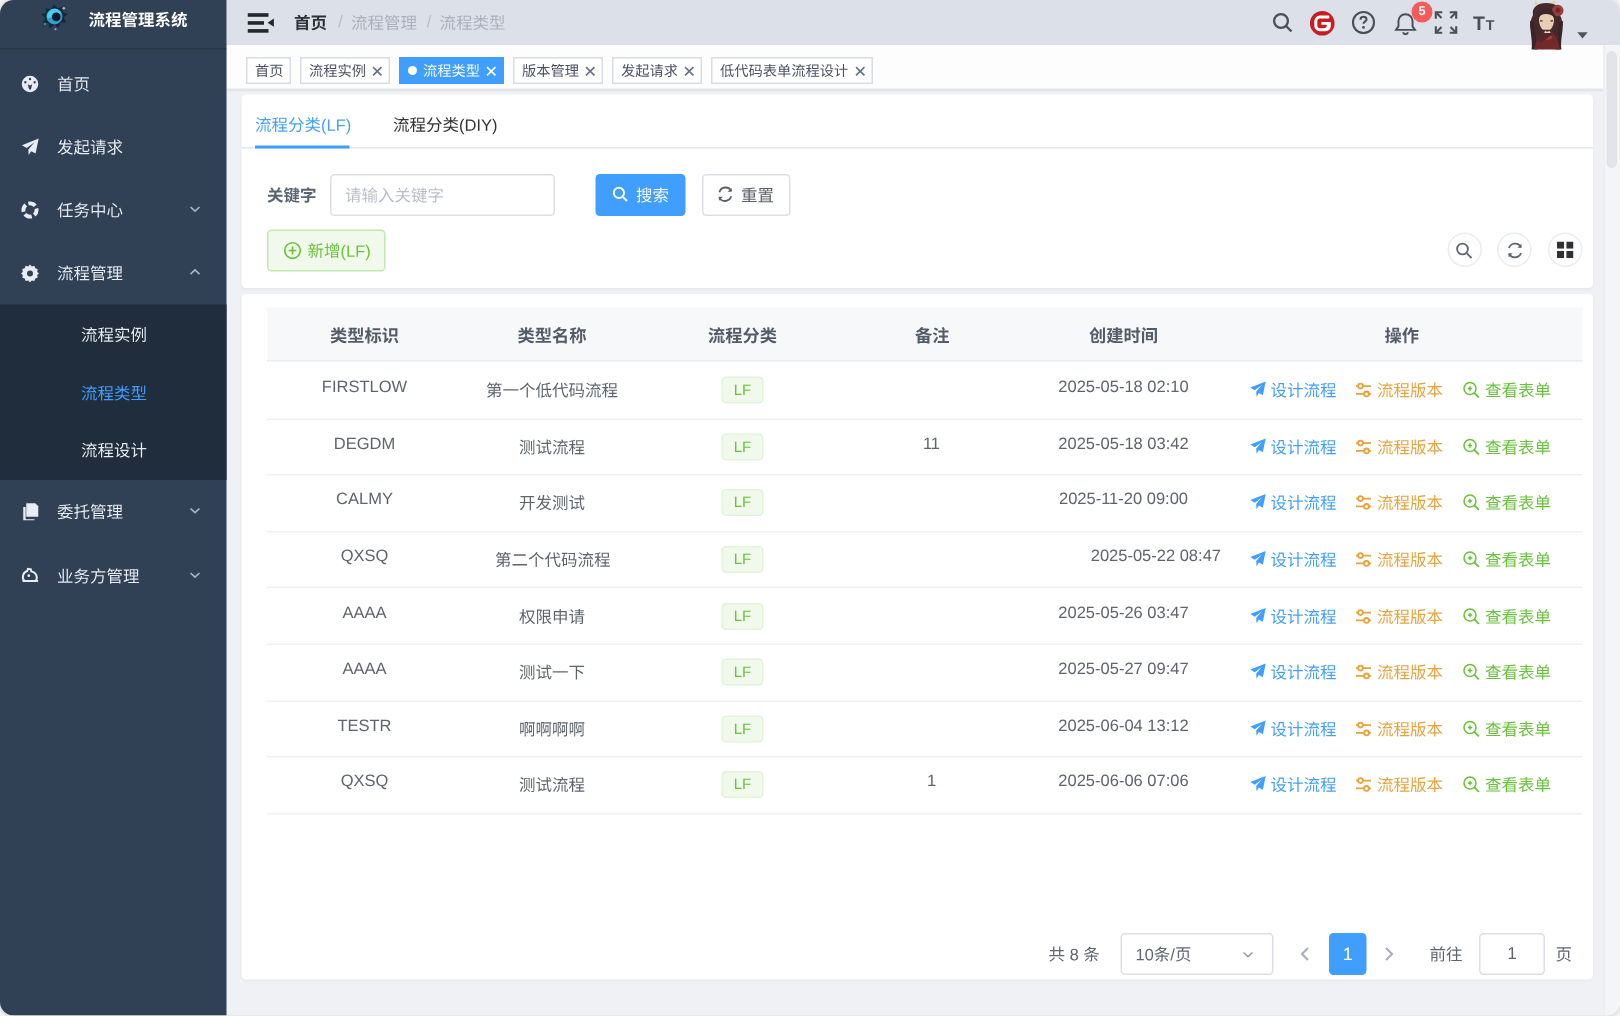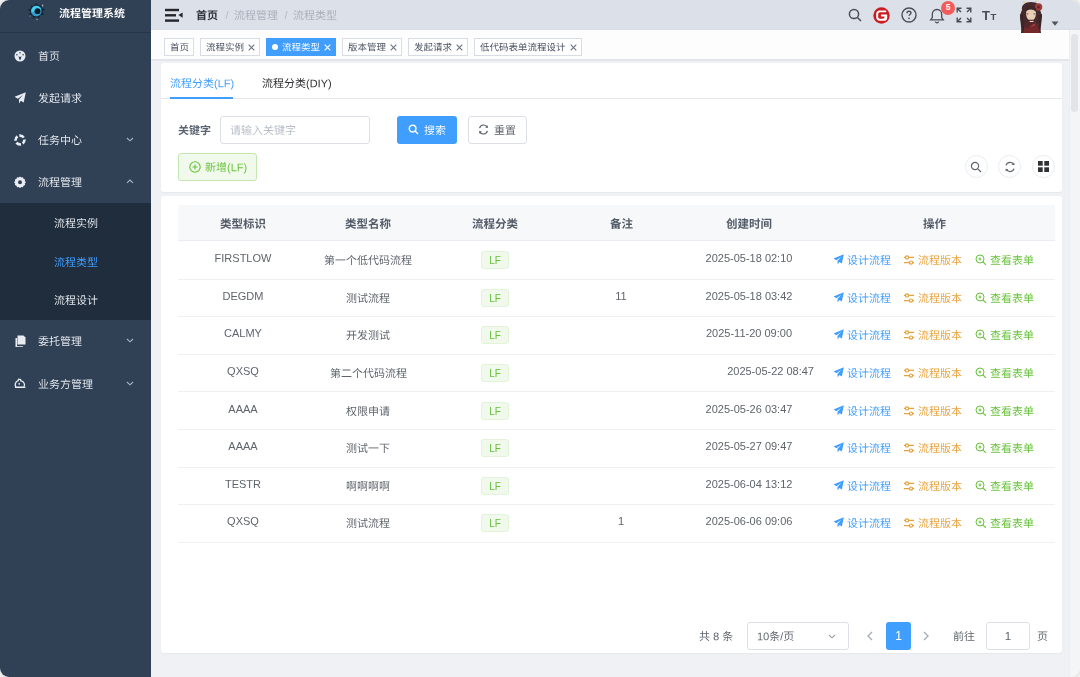--- a/index.html
+++ b/index.html
@@ -1008,21 +1008,21 @@
     <div style="position:absolute;left:346.0px;top:516.2px;width:44px;height:14px;">
       <svg class="tx " width="44" height="14" viewBox="0 0 44 14" style="fill:#5f646c">
         <use href="#r6d4b" transform="translate(0.0,11.2) scale(0.01100)"></use>
         <use href="#r8bd5" transform="translate(11.0,11.2) scale(0.01100)"></use>
         <use href="#r6d41" transform="translate(22.0,11.2) scale(0.01100)"></use>
         <use href="#r7a0b" transform="translate(33.0,11.2) scale(0.01100)"></use>
       </svg>
     </div>
     <div class="abs" style="left:481px;top:514.2px;width:28px;height:18px;background:#f0f9eb;border:1px solid #e1f3d8;border-radius:3px;color:#67c23a;font:10px 'Liberation Sans';text-align:center;line-height:17px">LF</div>
     <div class="abs" style="left:591px;top:515.2px;width:60px;text-align:center;font:11px 'Liberation Sans';color:#5f646c">1</div>
-    <div class="abs" style="left:684px;top:515.2px;width:130px;text-align:center;font:11px 'Liberation Sans';color:#5f646c">2025-06-06 09:06</div>
+    <div class="abs" style="left:684px;top:515.2px;width:130px;text-align:center;font:11px 'Liberation Sans';color:#5f646c">2025-06-06 07:06</div>
     <div class="abs" style="left:833px;top:517.2px">
       <svg width="11" height="11" viewBox="0 0 12 12">
         <path d="M11.8 0.3 0.6 4.8l3.2 1.9L9 2.9 4.9 7.6l0.2 3.8 1.7-2.6 2.9 1.6z" fill="#409eff"></path>
       </svg>
     </div>
     <div style="position:absolute;left:846.5px;top:516.2px;width:44px;height:14px;">
       <svg class="tx " width="44" height="14" viewBox="0 0 44 14" style="fill:#409eff">
         <use href="#r8bbe" transform="translate(0.0,11.2) scale(0.01100)"></use>
         <use href="#r8ba1" transform="translate(11.0,11.2) scale(0.01100)"></use>
         <use href="#r6d41" transform="translate(22.0,11.2) scale(0.01100)"></use>

